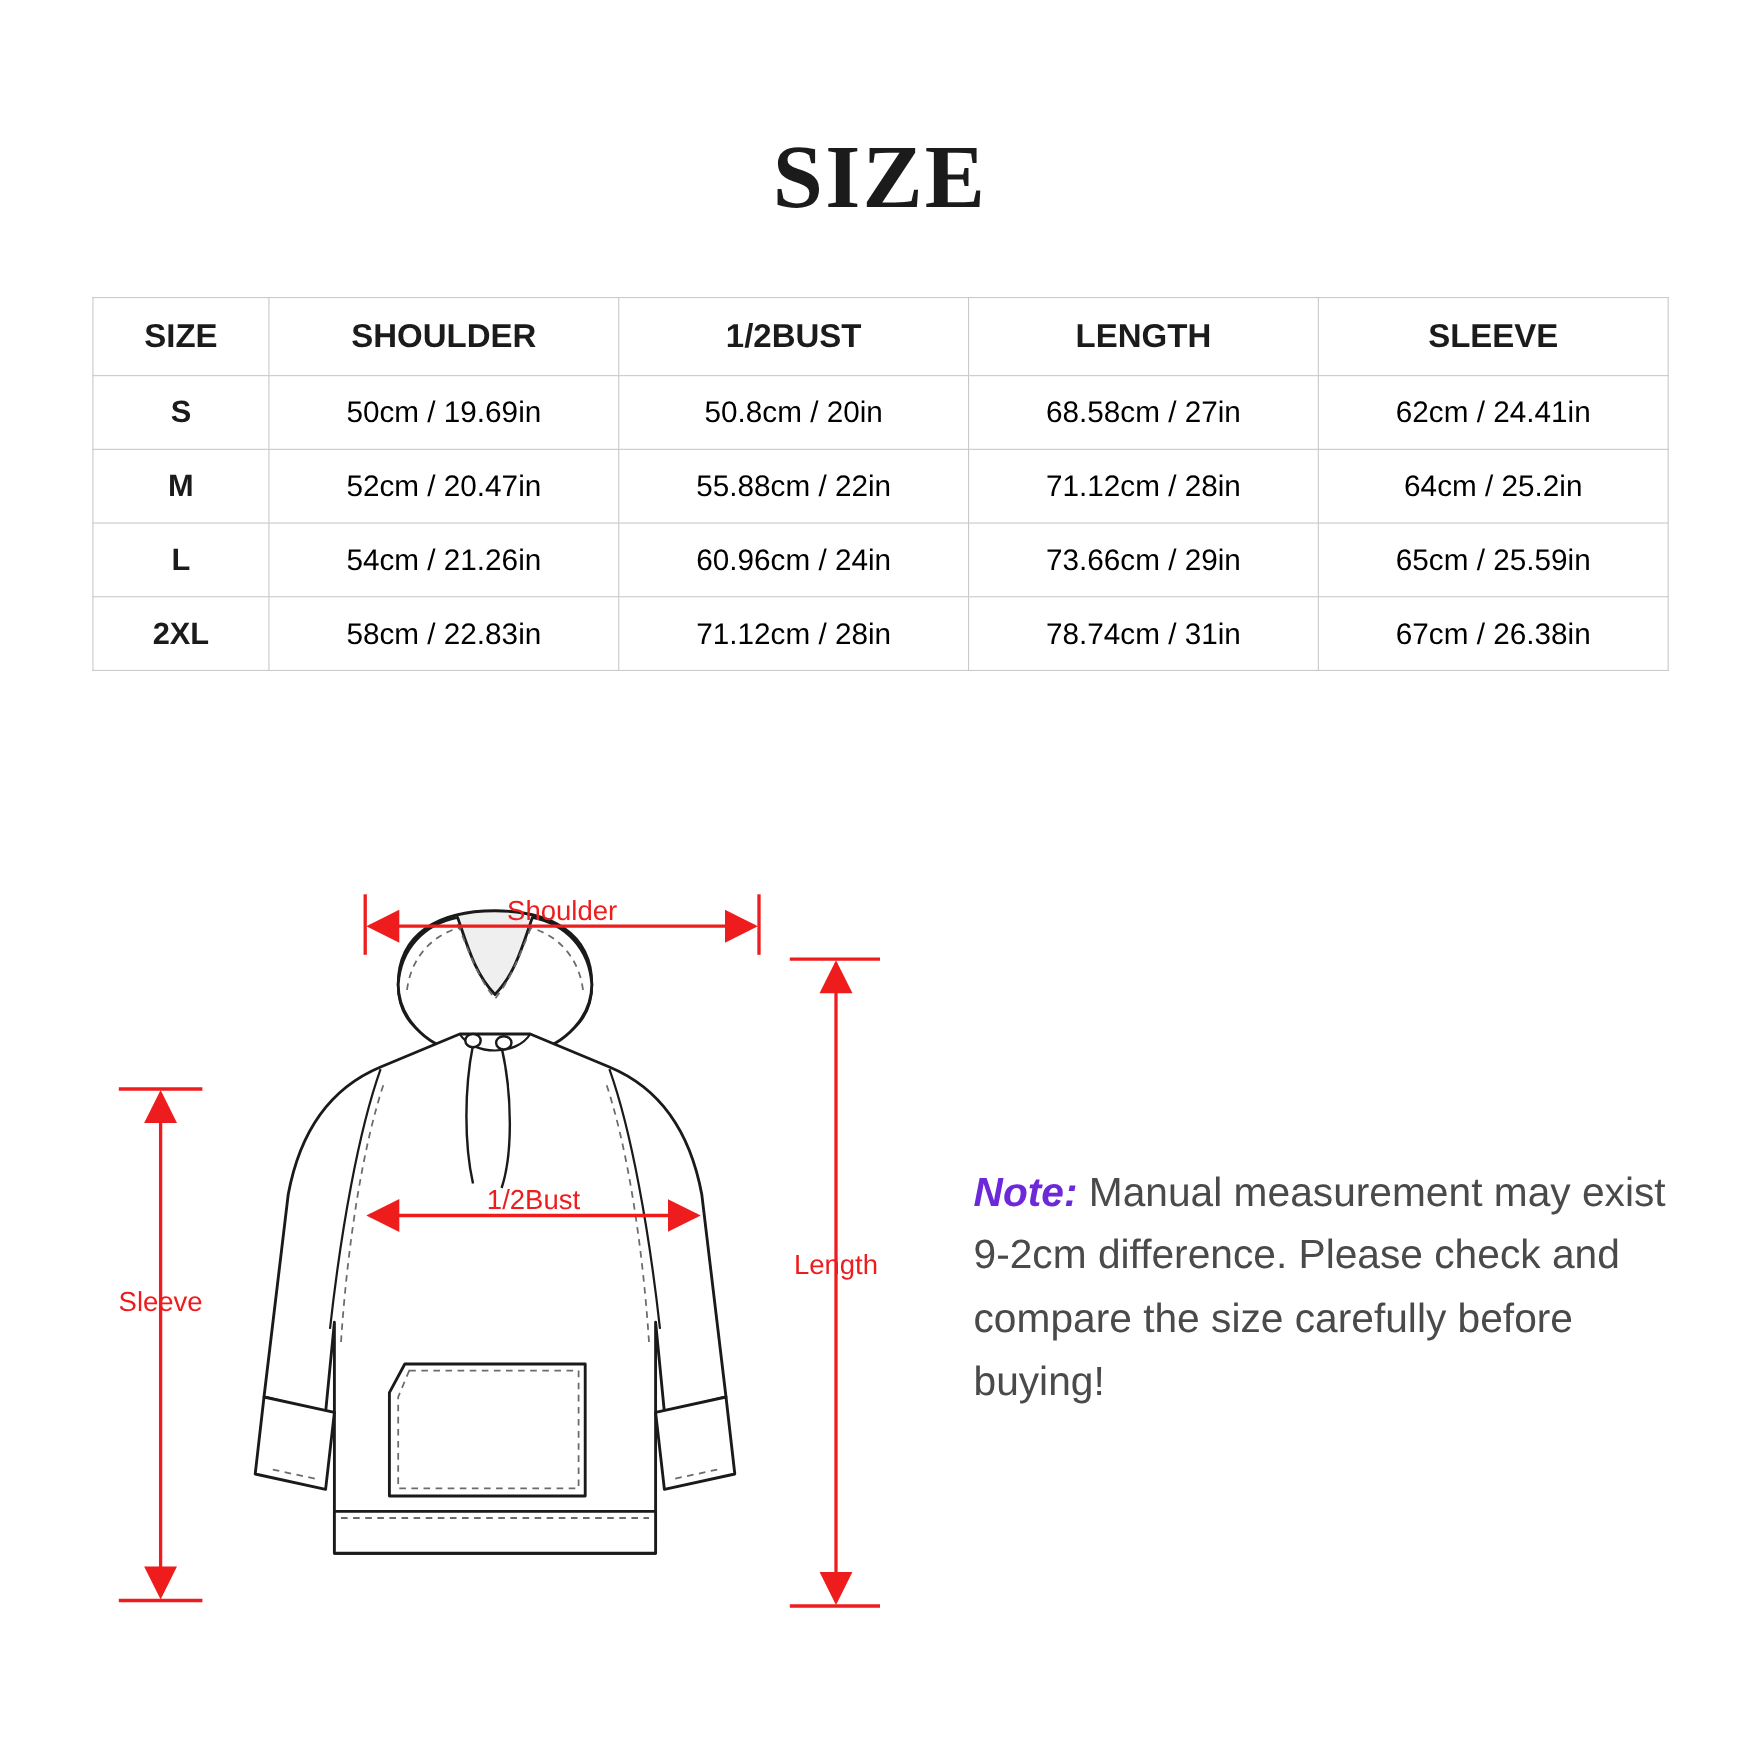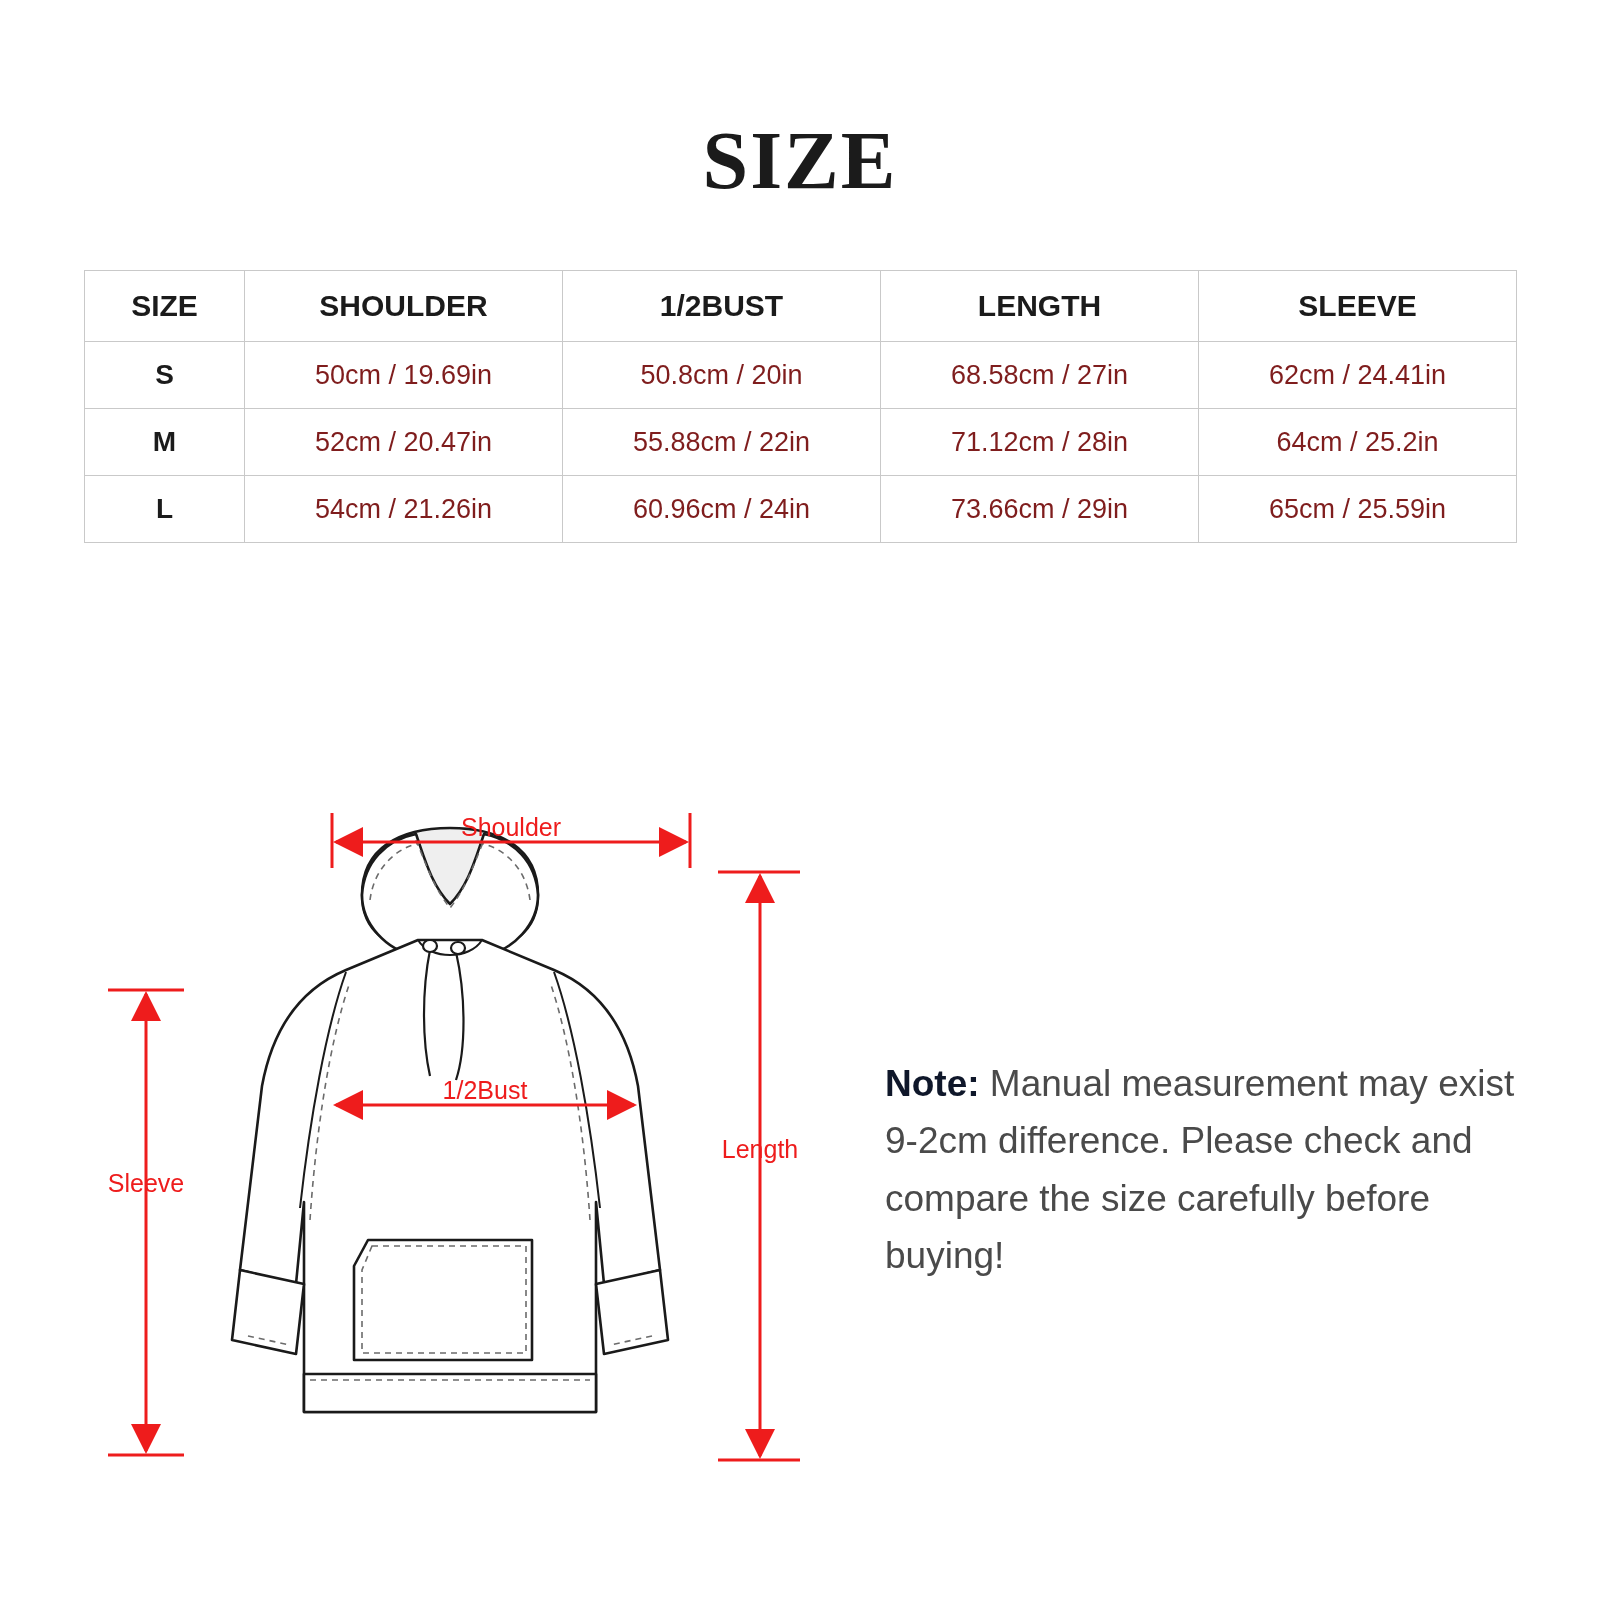--- a/index.html
+++ b/index.html
@@ -49,21 +49,21 @@
   }
   table.size-table th {
     height: 68px;
     font-size: 30px;
     font-weight: 700;
     color: #1b1b1b;
   }
   table.size-table td {
     height: 64px;
     font-size: 27px;
-    color: #7f1d1d;
+    color: #000000;
     font-weight: 400;
   }
   table.size-table td.size-cell {
     font-weight: 700;
     color: #1b1b1b;
     font-size: 28px;
   }
   col.c0 { width: 160px; }
   col.c1 { width: 318px; }
   col.c2 { width: 318px; }
@@ -85,22 +85,23 @@
     position: absolute;
     left: 885px;
     top: 1055px;
     width: 640px;
     font-size: 37px;
     line-height: 1.55;
     color: #4a4a4a;
     font-family: "Liberation Sans", sans-serif;
   }
   .note b {
-    color: #0f172a;
-    font-weight: 700;
+    color: #6d28d9;
+    font-weight: 700;
+    font-style: italic;
   }
 </style>
 </head>
 <body>
 
 <h1 class="page-title">SIZE</h1>
 
 <div class="table-wrap">
   <table class="size-table">
     <colgroup>
@@ -134,20 +135,27 @@
         <td>71.12cm / 28in</td>
         <td>64cm / 25.2in</td>
       </tr>
       <tr>
         <td class="size-cell">L</td>
         <td>54cm / 21.26in</td>
         <td>60.96cm / 24in</td>
         <td>73.66cm / 29in</td>
         <td>65cm / 25.59in</td>
       </tr>
+      <tr>
+        <td class="size-cell">2XL</td>
+        <td>58cm / 22.83in</td>
+        <td>71.12cm / 28in</td>
+        <td>78.74cm / 31in</td>
+        <td>67cm / 26.38in</td>
+      </tr>
     </tbody>
   </table>
 </div>
 
 <div class="illustration">
   <svg width="760" height="700" viewBox="0 0 760 700" xmlns="http://www.w3.org/2000/svg">
     <defs>
       <marker id="arrR" markerWidth="12" markerHeight="12" refX="9" refY="5" orient="auto">
         <path d="M0,0 L10,5 L0,10 z" fill="#ee1c1c"></path>
       </marker>

